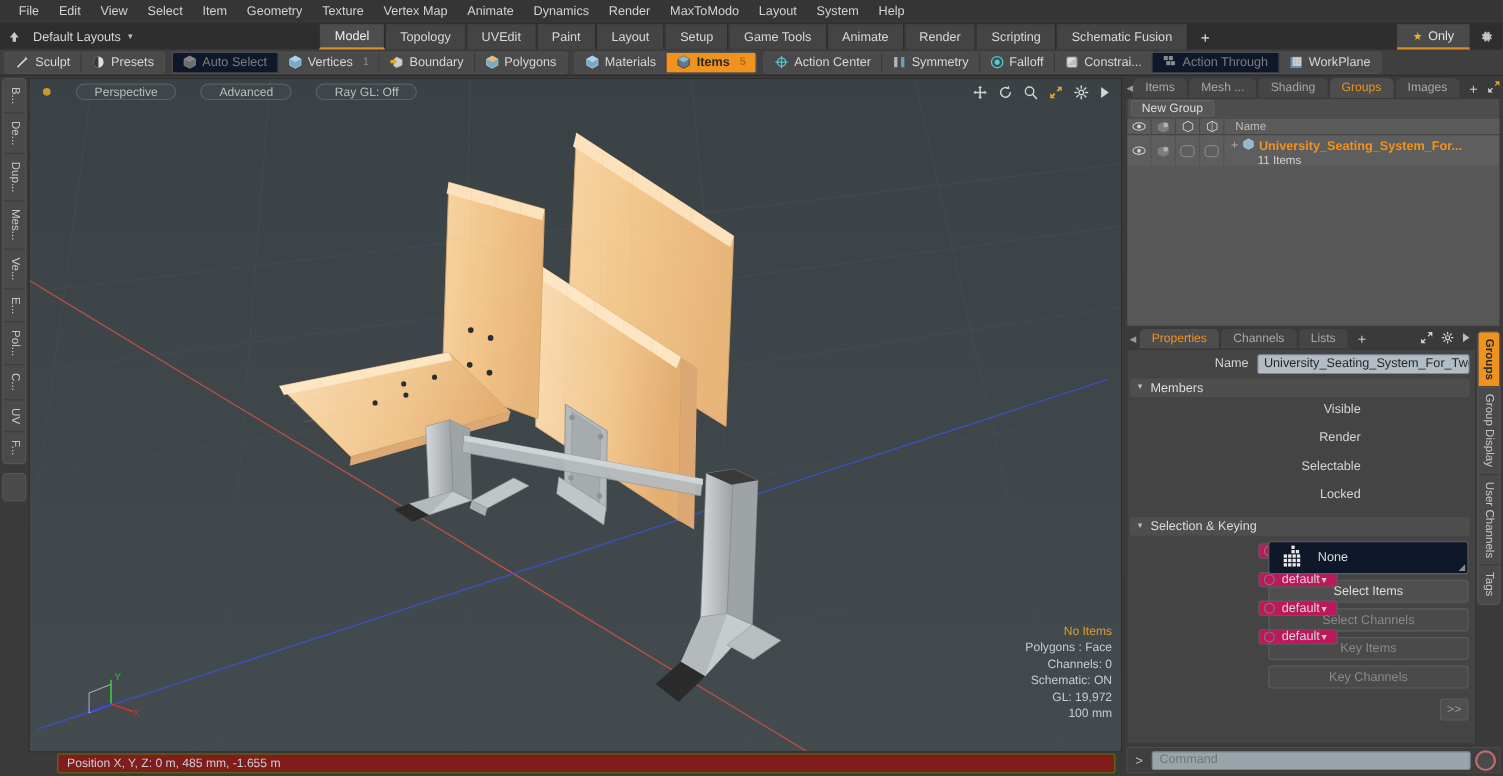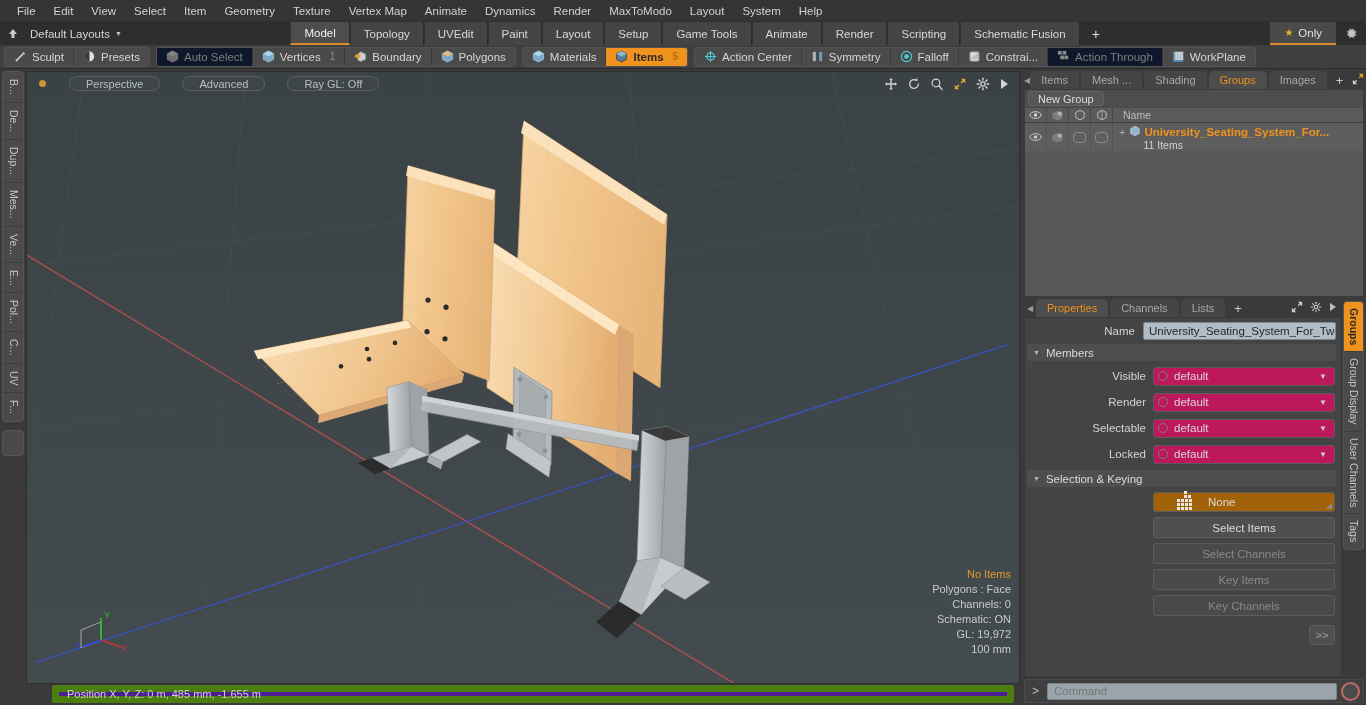--- a/index.html
+++ b/index.html
@@ -128,21 +128,21 @@
 
   .vp-gizmo { position: absolute; left: 44px; bottom: 22px; width: 60px; height: 55px; z-index: 5; }
 
   
   .statusbar {
     height: 21px; flex: 0 0 21px; background: #3a3a3a; display: flex; align-items: stretch;
     padding: 1px 0 2px 0;
   }
   .sb-handle { width: 26px; flex: 0 0 26px; }
   .sb-field {
-    flex: 1 1 auto; background: #4c1d95; border: 7px solid #4d7c0f; border-radius: 2px;
+    flex: 1 1 auto; background: #7f1d1d; border: 1px solid #4d7c0f; border-radius: 2px;
     display: flex; align-items: center; padding: 0 8px; color: #cfcfcf; font-size: 11px;
     margin-right: 6px;
   }
 
   
   .rightpanel {
     width: 344px; flex: 0 0 344px; background: #3a3a3a; display: flex; flex-direction: column;
     padding: 2px 0 0 0; min-height: 0;
   }
   .panel-tabrow {
@@ -202,39 +202,39 @@
   .pfield {
     flex: 1 1 auto; height: 18px; background: #b2bcc4; border: 1px solid #7d878e; border-radius: 2px;
     display: flex; align-items: center; padding: 0 5px; color: #24282b; font-size: 11.5px;
     overflow: hidden; white-space: nowrap;
   }
   .section-head {
     height: 17px; background: #4e4e4e; display: flex; align-items: center; padding-left: 6px;
     margin: 2px 5px 5px 2px; font-size: 11.5px; color: #dcdcdc; border-radius: 2px;
   }
   .section-head .tri { font-size: 7px; margin-right: 6px; color: #bbb; }
-  .dd-row { display: flex; align-items: center; height: 20px; margin-bottom: 6px; padding-right: 6px; }
+  .dd-row { display: flex; align-items: center; height: 20px; margin-bottom: 6px; padding-right: 6px; flex-direction: column; }
   .dd-label { width: 128px; flex: 0 0 128px; text-align: right; padding-right: 7px; font-size: 11.5px; color: #d4d4d4; }
   .dd-ctl {
     flex: 1 1 auto; height: 19px; background: #be185d; border: 1px solid #5c5c5c; border-radius: 3px;
     display: flex; align-items: center; padding: 0 4px;
   }
   .dd-radio { width: 10px; height: 10px; border-radius: 50%; border: 1px solid #7a7a7a; flex: 0 0 10px; margin-right: 6px; }
   .dd-txt { flex: 1 1 auto; font-size: 11.5px; color: #d6d6d6; }
   .dd-caret { font-size: 8px; color: #cfcfcf; padding-right: 3px; }
 
   .sk-btn {
     height: 21px; margin: 0 6px 5px 128px; background: #4f4f4f; border: 1px solid #5d5d5d;
     border-radius: 3px; display: flex; align-items: center; justify-content: center;
     font-size: 11.5px; color: #dcdcdc;
   }
   .sk-btn.dim { color: #898989; background: #4a4a4a; }
   .sk-none {
-    height: 20px; margin: 2px 6px 5px 128px; background: #a16207; border: 1px solid #5d5d5d;
-    border-radius: 3px; display: flex; align-items: center; padding-left: 22px; position: relative;
+    height: 30px; margin: 2px 6px 5px 128px; background: #0f172a; border: 1px solid #5d5d5d;
+    border-radius: 3px; display: flex; align-items: center; padding-left: 12px; position: relative;
   }
   .sk-none .nonetxt { font-size: 11.5px; color: #dcdcdc; margin-left: 12px; }
   .sk-none::after {
     content: ''; position: absolute; right: 2px; bottom: 2px; border-left: 6px solid transparent;
     border-bottom: 6px solid #8c8c8c;
   }
   .dots-icon { display: block; }
 
   .ff-row { display: flex; justify-content: flex-end; padding: 4px 6px 0 0; }
   .ff-btn {

